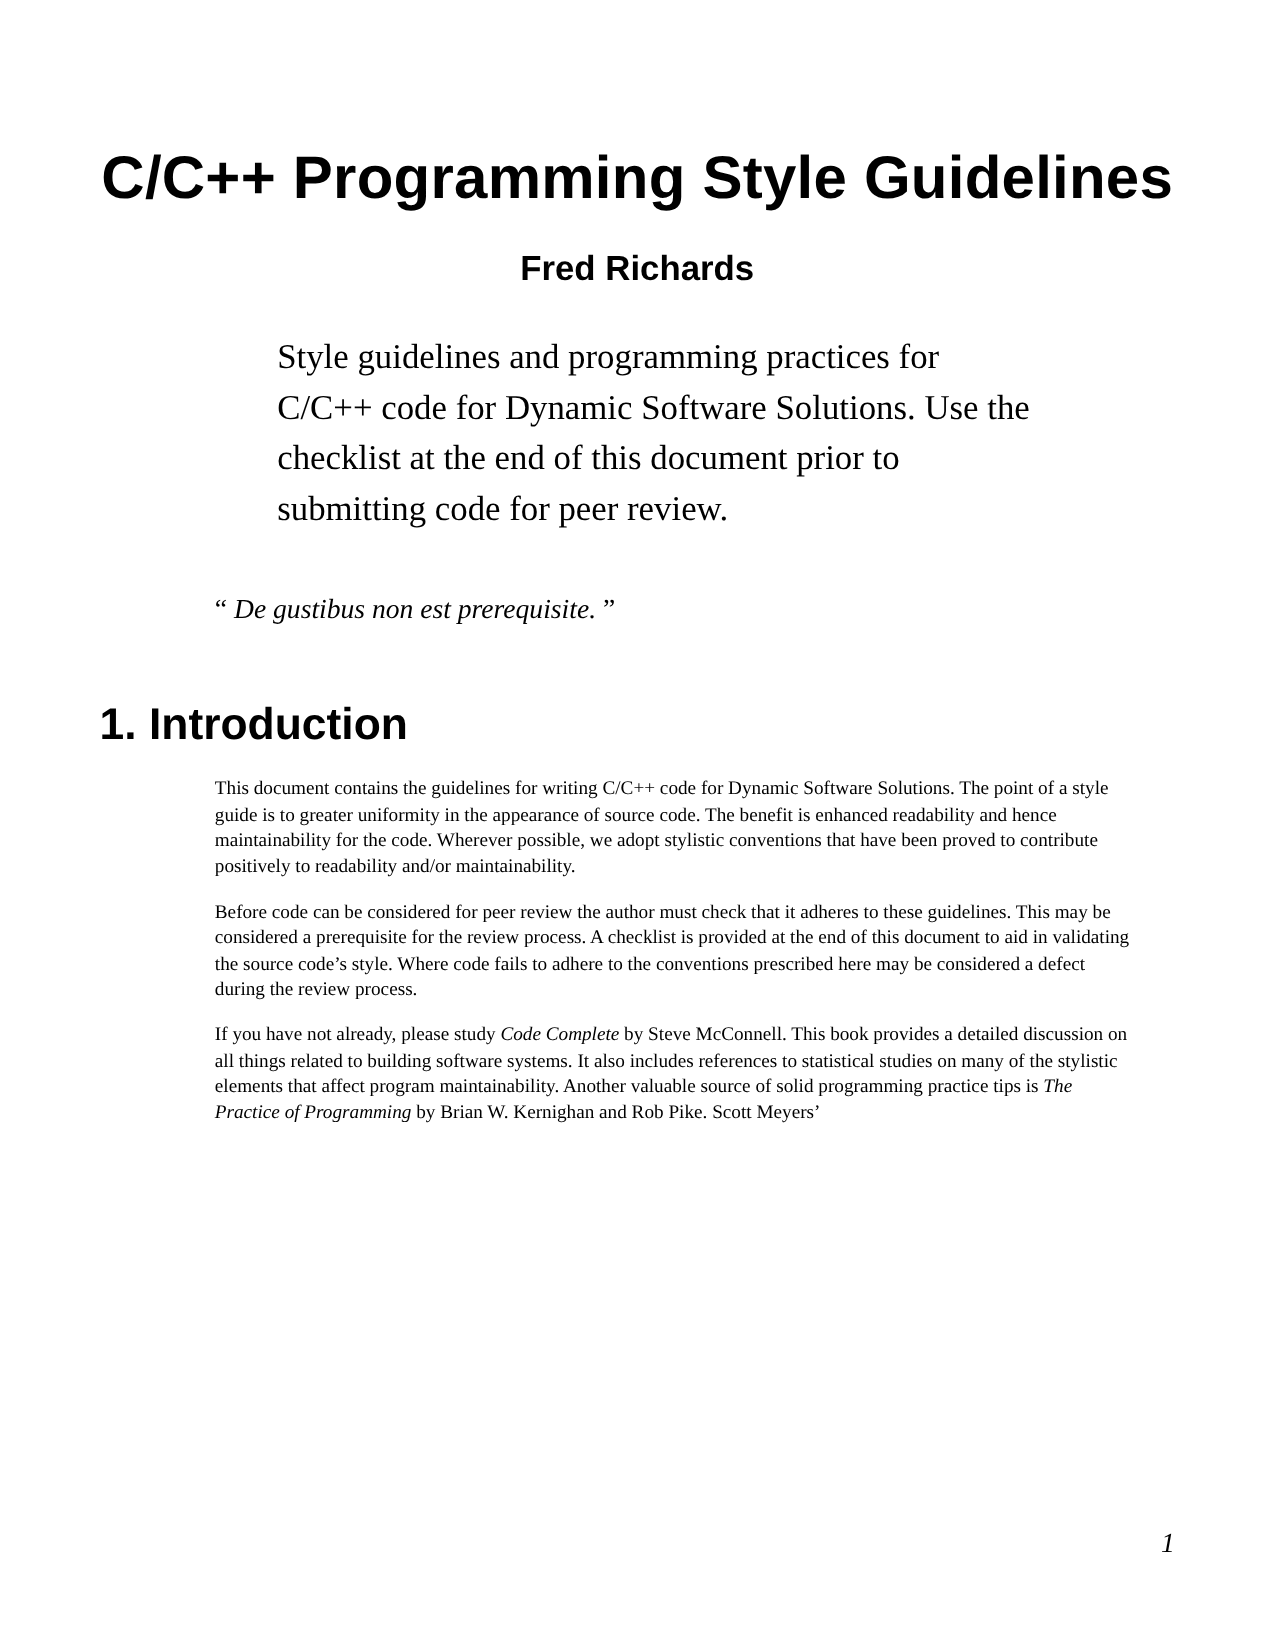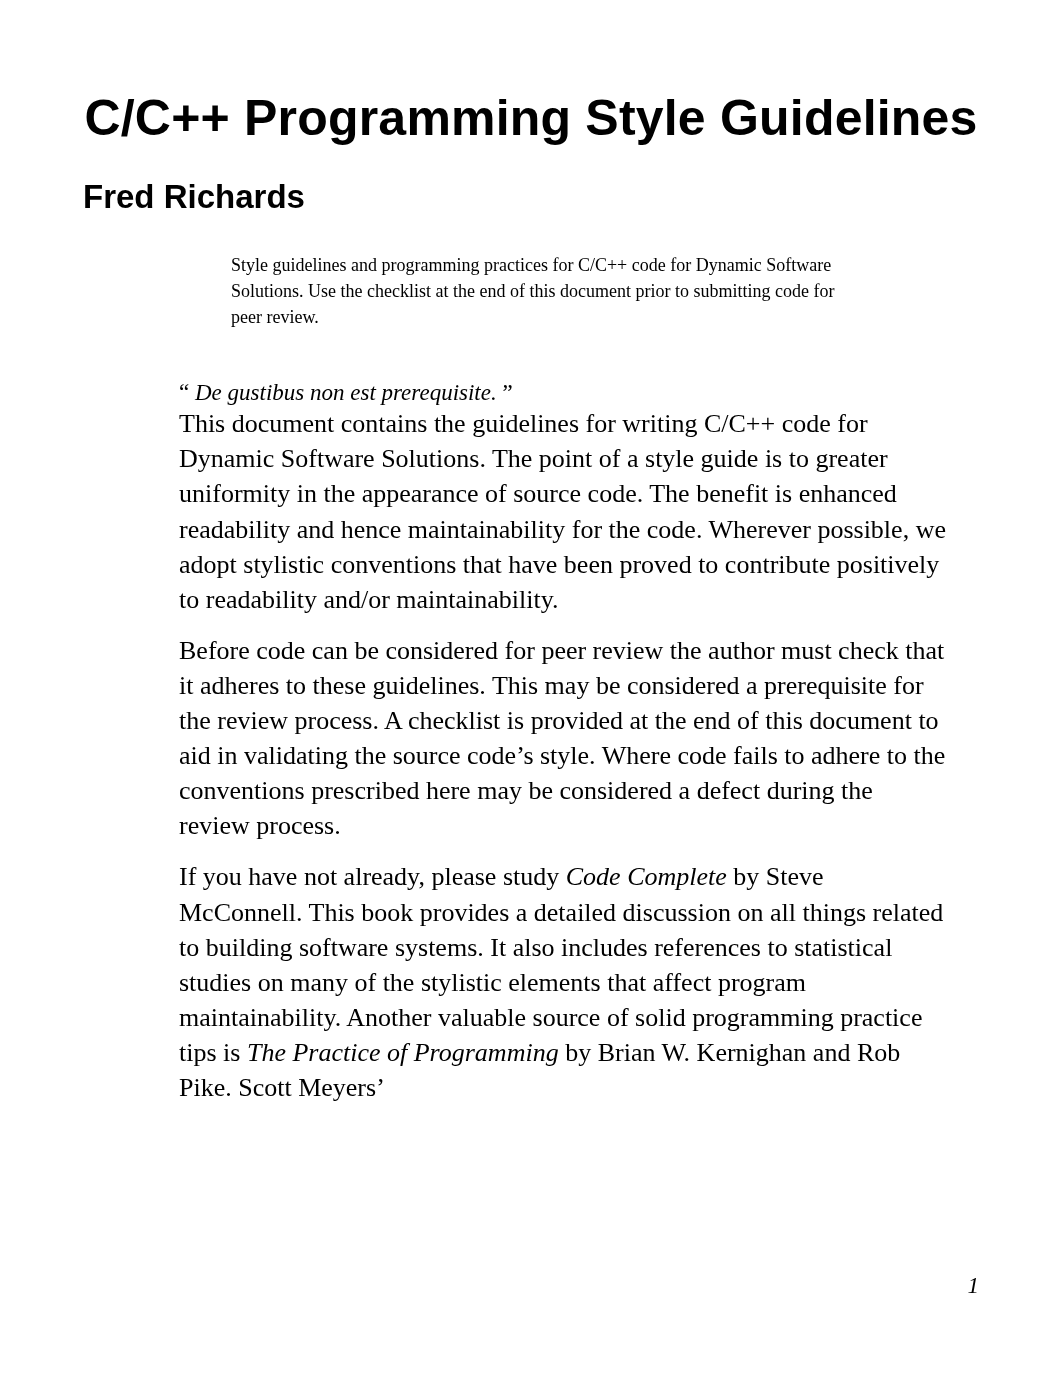--- a/index.html
+++ b/index.html
@@ -10,57 +10,58 @@
     height: 1377px;
     background: #ffffff;
     font-family: "Times New Roman", Times, serif;
     color: #000;
   }
   .page {
     position: relative;
     width: 1062px;
     height: 1377px;
     box-sizing: border-box;
-    padding: 86px 83px 0 83px;
+    padding: 116px 83px 0 83px;
   }
   .title {
     font-family: Arial, Helvetica, sans-serif;
     font-weight: 700;
     font-size: 50px;
     line-height: 1.28;
     text-align: center;
     margin: 0 0 28px 0;
     letter-spacing: 0.2px;
   }
   .author {
     font-family: Arial, Helvetica, sans-serif;
     font-weight: 700;
-    font-size: 33px;
+    font-size: 29px;
+    text-align: center;
     margin: 0 0 36px 0;
   }
   .abstract {
     margin: 0 112px 0 148px;
-    font-size: 18px;
+    font-size: 29px;
     line-height: 1.45;
   }
   .quote {
     margin: 50px 0 0 96px;
     font-size: 23px;
   }
   .quote .q-open, .quote .q-close { font-style: normal; }
   .quote .q-text { font-style: italic; }
   .section-heading {
     font-family: Arial, Helvetica, sans-serif;
     font-weight: 700;
     font-size: 37px;
     margin: 62px 0 22px 0;
   }
   .body {
     margin: 0 30px 0 96px;
-    font-size: 26px;
+    font-size: 16px;
     line-height: 1.35;
   }
   .body p { margin: 0 0 16px 0; }
   .italic { font-style: italic; margin-top: 44px; }
   .page-number {
     position: absolute;
     right: 83px;
     bottom: 78px;
     font-style: italic;
     font-size: 23px;
@@ -74,20 +75,21 @@
   <h1 class="title">C/C++ Programming Style Guidelines</h1>
 
   <h2 class="author">Fred Richards</h2>
 
   <div class="abstract">Style guidelines and programming practices for C/C++ code for Dynamic Software Solutions. Use the checklist at the end of this document prior to submitting code for peer review.</div>
 
   <div class="quote">
     <span class="q-open">“</span><span class="q-text"> De gustibus non est prerequisite. </span><span class="q-close">”</span>
   </div>
 
+  <h3 class="section-heading">1. Introduction</h3>
 
   <div class="body">
     <p>This document contains the guidelines for writing C/C++ code for Dynamic Software Solutions. The point of a style guide is to greater uniformity in the appearance of source code. The benefit is enhanced readability and hence maintainability for the code. Wherever possible, we adopt stylistic conventions that have been proved to contribute positively to readability and/or maintainability.</p>
     <p>Before code can be considered for peer review the author must check that it adheres to these guidelines. This may be considered a prerequisite for the review process. A checklist is provided at the end of this document to aid in validating the source code’s style. Where code fails to adhere to the conventions prescribed here may be considered a defect during the review process.</p>
     <p>
       <span>If you have not already, please study </span><span class="italic">Code Complete</span><span> by Steve McConnell. This book provides a detailed discussion on all things related to building software systems. It also includes references to statistical studies on many of the stylistic elements that affect program maintainability. Another valuable source of solid programming practice tips is </span><span class="italic">The Practice of Programming</span><span> by Brian W. Kernighan and Rob Pike. Scott Meyers’</span>
     </p>
   </div>
 
   <div class="page-number">1</div>

